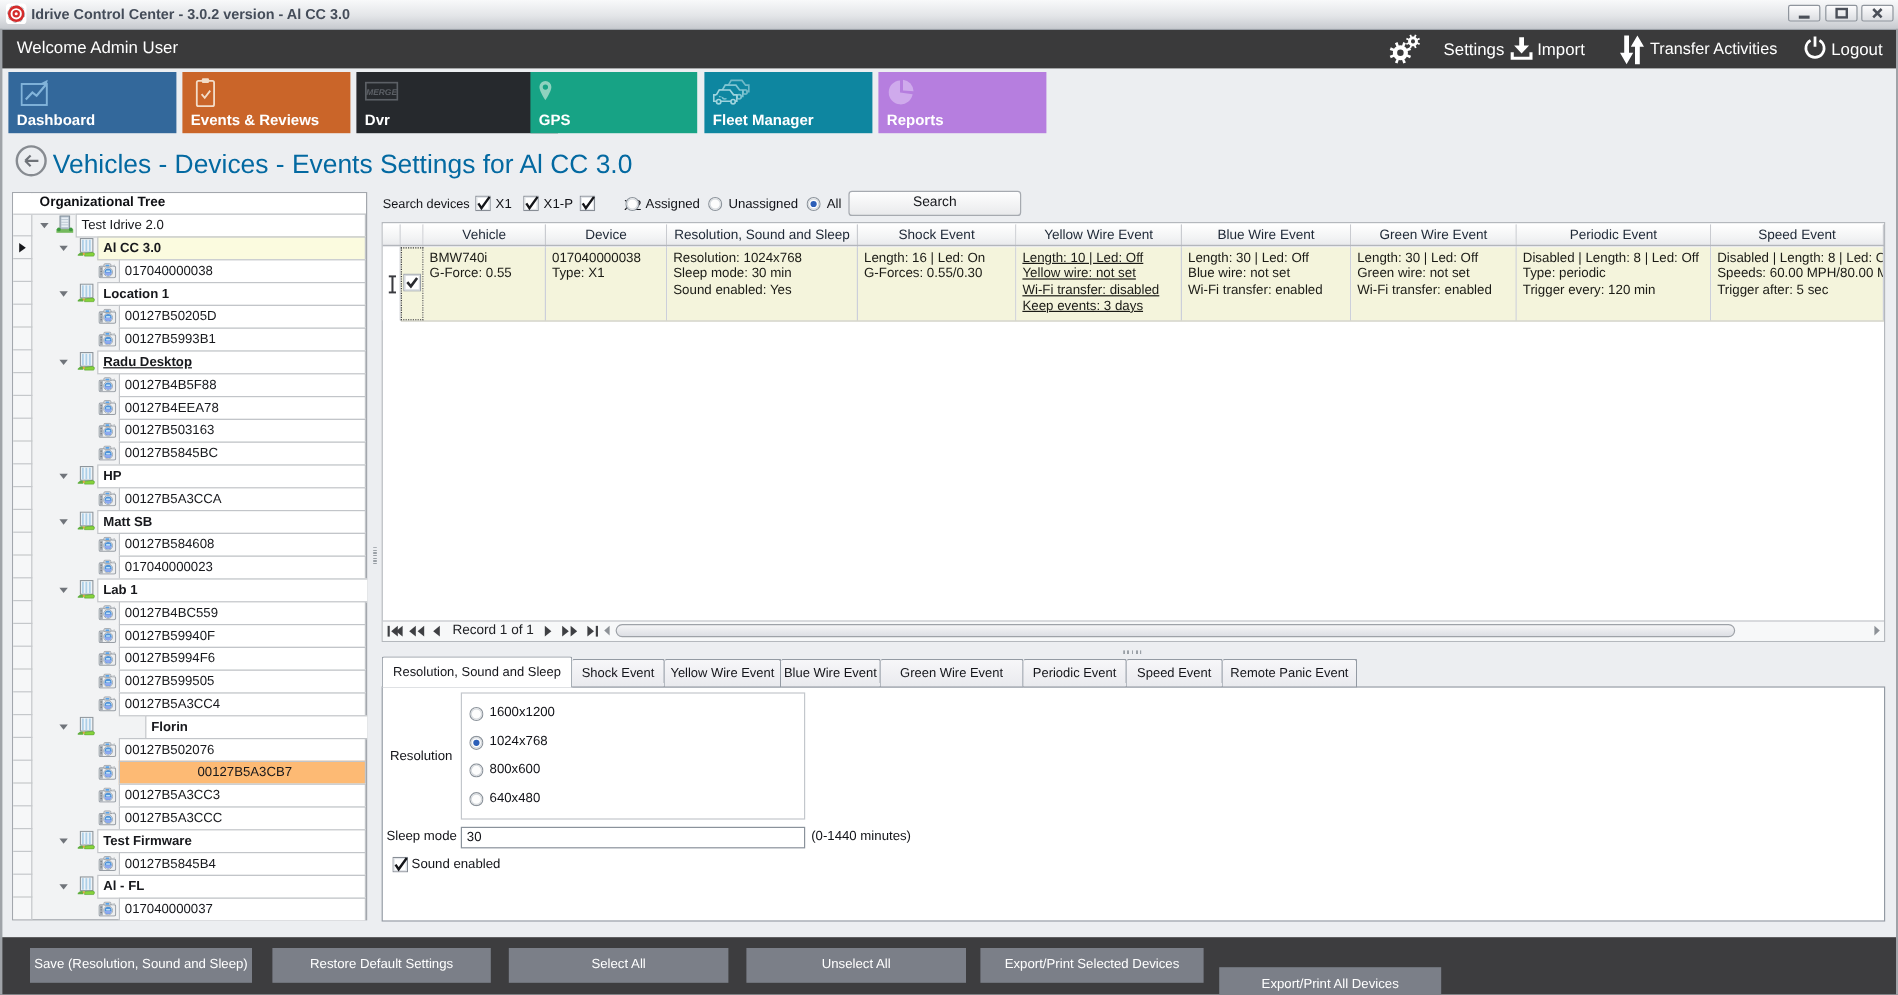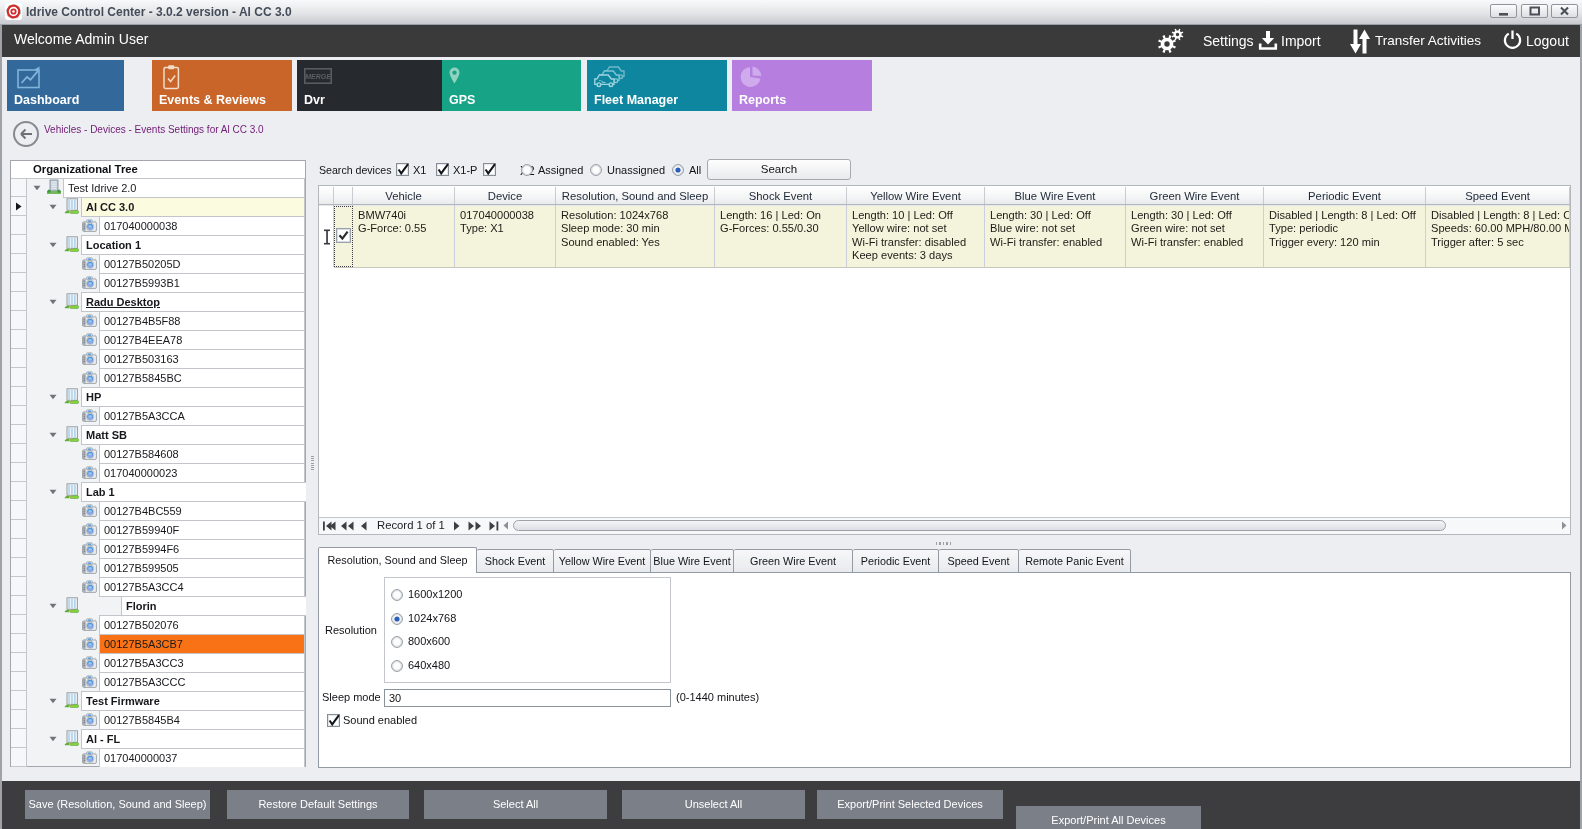--- a/index.html
+++ b/index.html
@@ -65,21 +65,21 @@
 </svg>
 
 <div class="abs" style="left:1375px;top:33px;font-size:13.5px;color:#fff;">Transfer Activities</div>
 
 <svg class="abs" style="left:1502px;top:29px" width="21" height="22" viewBox="0 0 21 22">
  <path d="M6.8 4.6 a7.6 7.6 0 1 0 7.4 0" stroke="#fff" stroke-width="2.2" fill="none"></path>
  <path d="M10.5 1.5 v8.5" stroke="#fff" stroke-width="2.3"></path>
 </svg>
 
 <div class="abs" style="left:1526px;top:33px;font-size:14px;color:#fff;">Logout</div>
-<div class="tile" style="left:7px;width:117px;background:#33689b;">
+<div class="tile" style="left:7px;width:140px;background:#33689b;">
     <span class="lbl">Dashboard</span>
   </div>
 <div class="tile" style="left:152px;width:140px;background:#ca6529;">
     <span class="lbl">Events &amp; Reviews</span>
   </div>
 <div class="tile" style="left:297px;width:168px;background:#26292d;">
     <span class="lbl">Dvr</span>
   </div>
 <div class="tile" style="left:442px;width:139px;background:#17a385;">
     <span class="lbl">GPS</span>
@@ -127,21 +127,21 @@
 </svg>
 <svg class="abs" style="left:739px;top:65px" width="24" height="24" viewBox="0 0 24 24">
  <path d="M11 2 a10 10 0 1 0 10.5 11.5 L11 12z" fill="#cfaaec"></path>
  <path d="M13.5 1.5 a10 10 0 0 1 8.8 9.6 L13.5 10.5z" fill="#cfaaec"></path>
 </svg>
 
 <div class="abs" style="left:13px;top:121px;width:26px;height:26px;border-radius:50%;border:2px solid #878b91;box-sizing:border-box;"></div>
 <svg class="abs" style="left:13px;top:121px" width="26" height="26" viewBox="0 0 26 26">
  <path d="M8 13 h11 M8 13 l4.5-4.5 M8 13 l4.5 4.5" stroke="#6e7278" stroke-width="1.8" fill="none"></path>
 </svg>
-<div class="abs" style="left:44px;top:124px;font-size:10px;color:#701a75;">Vehicles - Devices - Events Settings for Al CC 3.0</div>
+<div class="abs" style="left:44px;top:124px;font-size:22px;color:#0369a1;">Vehicles - Devices - Events Settings for Al CC 3.0</div>
 
 <div class="abs" style="left:10px;top:160px;width:296px;height:607px;background:#f2f3f4;border:1px solid #a3a7ad;box-sizing:border-box;"></div>
 <div class="abs" style="left:11px;top:161px;width:16px;height:605px;background:#f6f7f8;border-right:1px solid #c2c5c9;box-sizing:border-box;"></div>
 <div class="abs" style="left:11px;top:161px;width:294px;height:17px;background:#fff;border-bottom:1px solid #c5c8cb;"></div>
 <div class="abs" style="left:33px;top:163px;font-size:11.3px;font-weight:bold;color:#0f1014;">Organizational Tree</div>
 <div class="abs" style="left:0;top:0;width:306px;height:767px;overflow:hidden;">
     <div class="tnode" style="left:63px;top:178px;width:242px;background:#fff;">Test Idrive 2.0</div>
     <div class="abs" style="left:11px;top:196px;width:16px;height:1px;background:#c5c8cb;"></div>
     <svg class="abs" style="left:33px;top:185px" width="8" height="6" viewBox="0 0 8 6">
       <path d="M0.5 0.8 L7.5 0.8 L4 5.2z" fill="#70747a"></path>
@@ -506,21 +506,21 @@
       <circle cx="2.3" cy="7.2" r="0.55" fill="#696f76"></circle>
       <circle cx="2.3" cy="9.4" r="0.55" fill="#696f76"></circle>
 <rect x="4.6" y="0.8" width="5.8" height="2.6" rx="0.9" fill="#dadde0" stroke="#989ea5" stroke-width="0.7"></rect>
 <rect x="5.8" y="1.6" width="3.4" height="1.3" rx="0.6" fill="#58a2e8"></rect>
 <path d="M11.2 2.2 l2.6-0.8 v1.2 l-2.4 0.8z" fill="#c4c8cc"></path>
 <circle cx="8.1" cy="7.7" r="3.7" fill="#f6f7f8" stroke="#9aa0a7" stroke-width="0.7"></circle>
 <circle cx="8.1" cy="7.7" r="3" fill="#4f93d8"></circle>
 <path d="M5.2 8.1 a2.95 2.95 0 0 0 5.8 0z" fill="#8fa8ef"></path>
 <rect x="6.3" y="6.4" width="3.6" height="1.3" rx="0.6" fill="#bfe0fa"></rect>
 </svg>
-    <div class="tnode" style="left:99px;top:634px;width:206px;background:#f97316;">00127B5A3CB7</div>
+    <div class="tnode" style="left:99px;top:634px;width:206px;background:#fdba74;text-align:center;">00127B5A3CB7</div>
     <div class="abs" style="left:11px;top:652px;width:16px;height:1px;background:#c5c8cb;"></div>
     <svg class="abs" style="left:82px;top:637px" width="15" height="13" viewBox="0 0 15 13">
 <rect x="0.5" y="2.9" width="13.9" height="9.5" rx="1.3" fill="#eceef0" stroke="#989ea5" stroke-width="0.9"></rect>
 <rect x="1" y="3.4" width="2.7" height="8.5" fill="#a8aeb5"></rect>
 <circle cx="2.3" cy="5" r="0.55" fill="#696f76"></circle>
       <circle cx="2.3" cy="7.2" r="0.55" fill="#696f76"></circle>
       <circle cx="2.3" cy="9.4" r="0.55" fill="#696f76"></circle>
 <rect x="4.6" y="0.8" width="5.8" height="2.6" rx="0.9" fill="#dadde0" stroke="#989ea5" stroke-width="0.7"></rect>
 <rect x="5.8" y="1.6" width="3.4" height="1.3" rx="0.6" fill="#58a2e8"></rect>
 <path d="M11.2 2.2 l2.6-0.8 v1.2 l-2.4 0.8z" fill="#c4c8cc"></path>
@@ -697,21 +697,21 @@
   </div>
 <div class="gcell" style="left:556px;top:206px;width:159px;height:61px;background:#f4f4dc;border-right:1px solid #cccfda;">
     <div>Resolution: 1024x768</div>
     <div>Sleep mode: 30 min</div>
     <div>Sound enabled: Yes</div>
   </div>
 <div class="gcell" style="left:715px;top:206px;width:132px;height:61px;background:#f4f4dc;border-right:1px solid #cccfda;">
     <div>Length: 16 | Led: On</div>
     <div>G-Forces: 0.55/0.30</div>
   </div>
-<div class="gcell" style="left:847px;top:206px;width:138px;height:61px;background:#f4f4dc;border-right:1px solid #cccfda;">
+<div class="gcell" style="left:847px;top:206px;width:138px;height:61px;background:#f4f4dc;border-right:1px solid #cccfda;text-decoration:underline;">
     <div>Length: 10 | Led: Off</div>
     <div>Yellow wire: not set</div>
     <div>Wi-Fi transfer: disabled</div>
     <div>Keep events: 3 days</div>
   </div>
 <div class="gcell" style="left:985px;top:206px;width:141px;height:61px;background:#f4f4dc;border-right:1px solid #cccfda;">
     <div>Length: 30 | Led: Off</div>
     <div>Blue wire: not set</div>
     <div>Wi-Fi transfer: enabled</div>
   </div>

